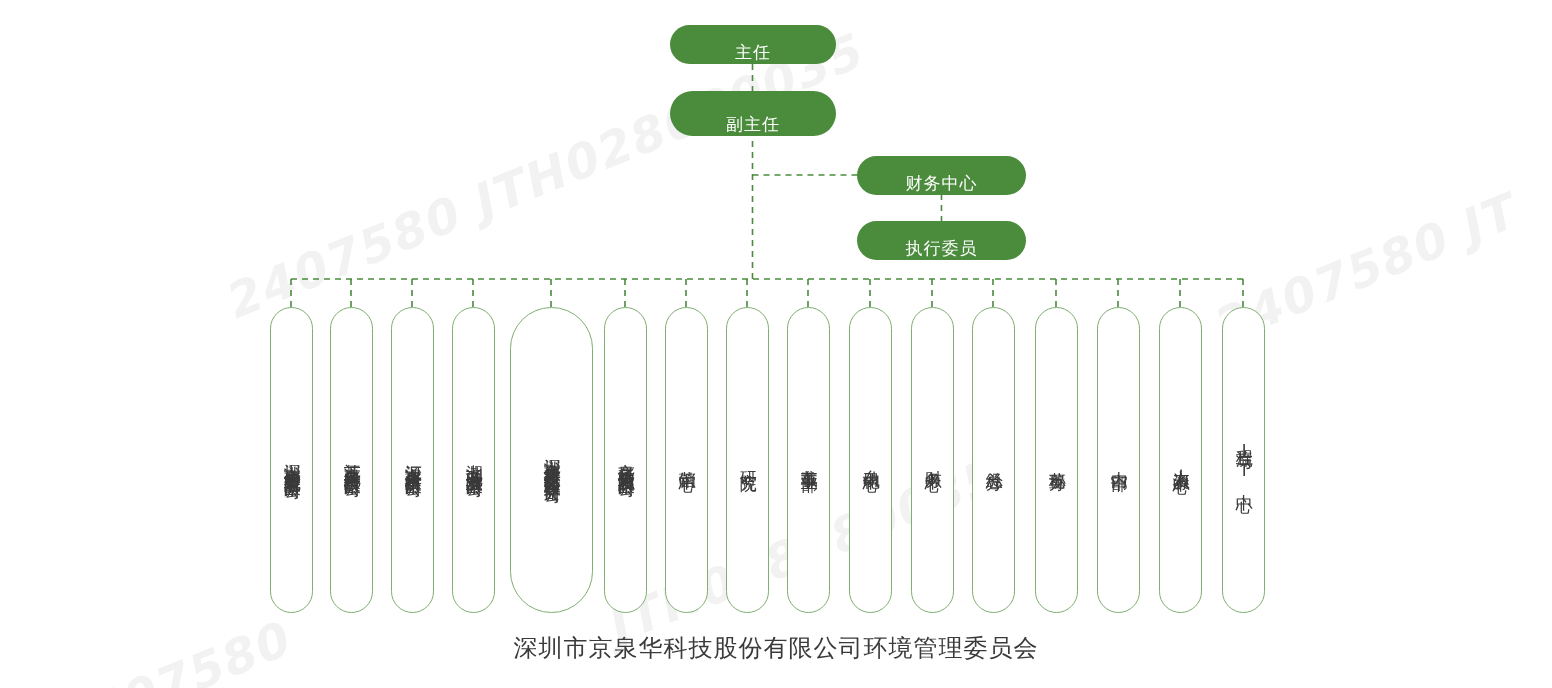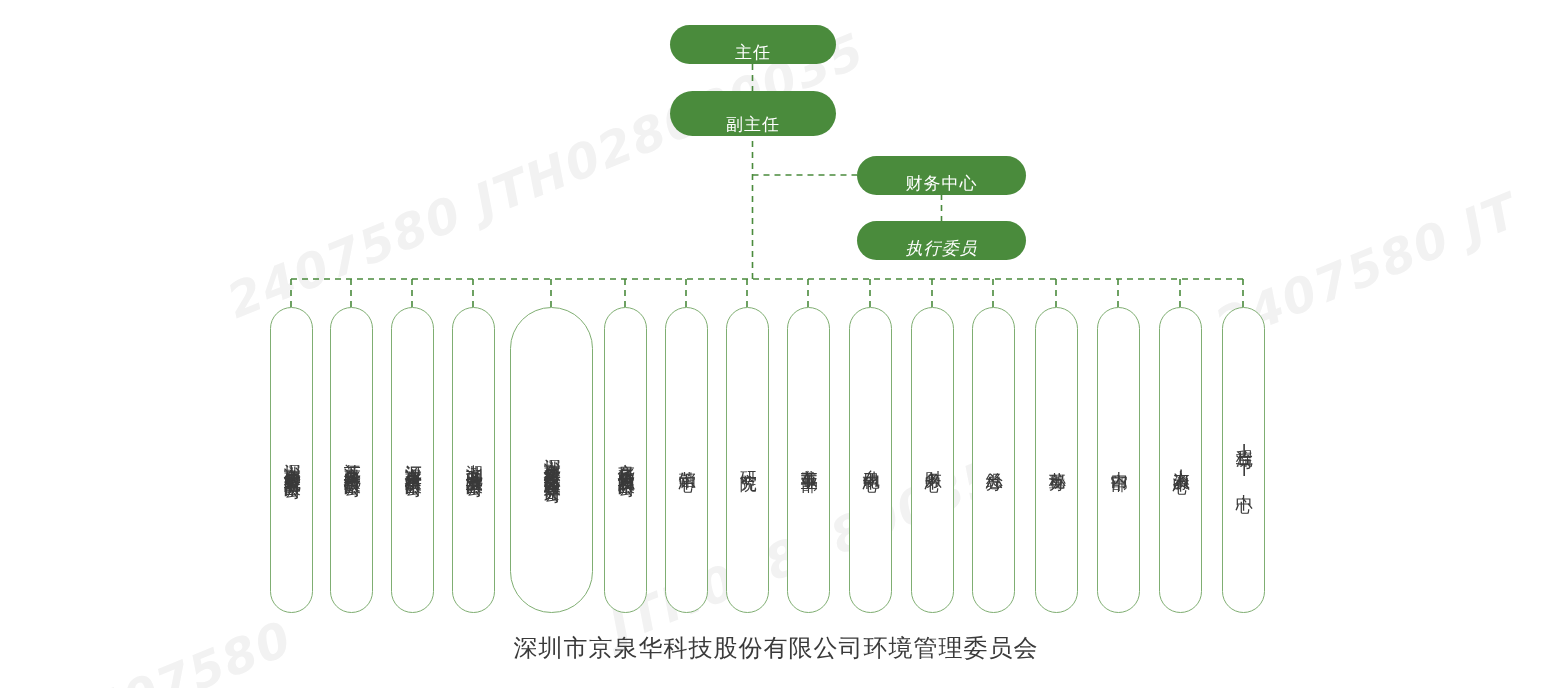--- a/index.html
+++ b/index.html
@@ -154,21 +154,21 @@
   </div>
 
   <div class="pill" style="left:670px; top:91px; width:166px; height:45px;">
     <span>副主任</span>
   </div>
 
   <div class="pill" style="left:857px; top:156px; width:169px; height:39px;">
     <span>财务中心</span>
   </div>
 
-  <div class="pill" style="left:857px; top:221px; width:169px; height:39px;font-style:italic;">
+  <div class="pill" style="left:857px; top:221px; width:169px; height:39px;">
     <span>执行委员</span>
   </div>
 
   <div class="leaf" style="left:270px; top:307px; width:43px; height:306px;">
     <span class="leaf-text">深圳市京泉华智能电器有限公司</span>
   </div>
 
   <div class="leaf" style="left:330px; top:307px; width:43px; height:306px;">
     <span class="leaf-text">江苏京泉华电子科技有限公司</span>
   </div>

